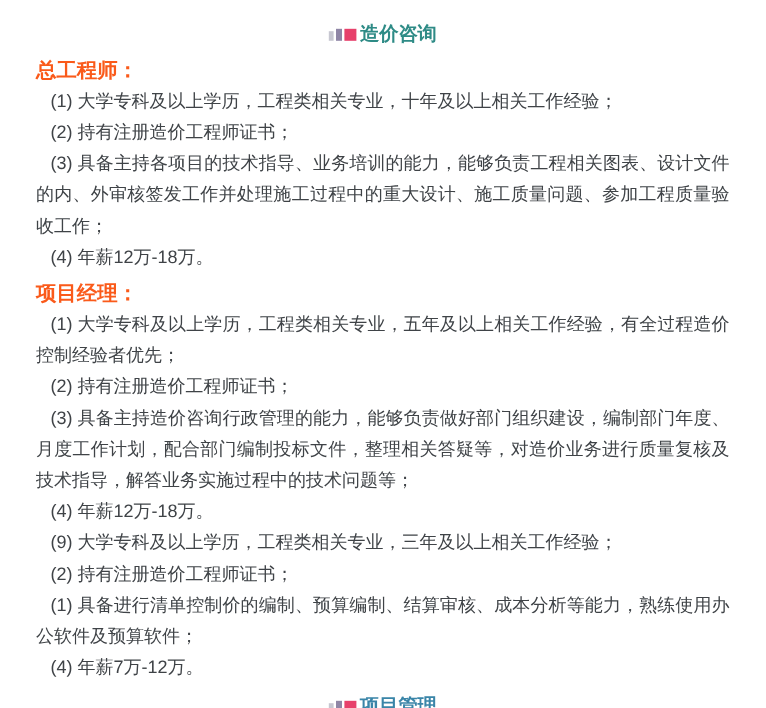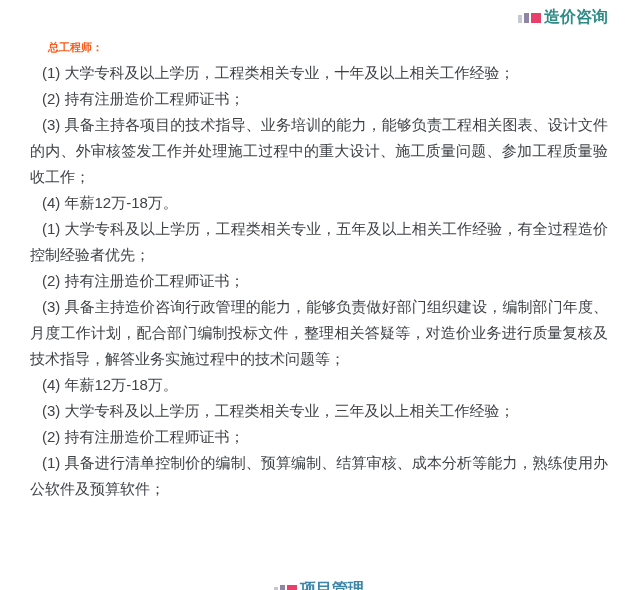--- a/index.html
+++ b/index.html
@@ -3,35 +3,36 @@
 <meta charset="utf-8">
 <style>
   html,body{margin:0;padding:0;}
   body{
     width:638px;height:590px;overflow:hidden;background:#ffffff;
     font-family:"Liberation Sans","DejaVu Sans",sans-serif;
     position:relative;
   }
   .page{padding:6px 30px 0 30px;}
   .doc-title{
-    text-align:right;
+    text-align:center;
     font-size:16px;font-weight:bold;
     color:var(--title,#2e8b86);
     line-height:22px;
     margin-bottom:6px;
+    margin-top:12px;
   }
   .bars{display:inline-block;vertical-align:middle;margin-right:3px;line-height:0;}
   .bars span{display:inline-block;vertical-align:bottom;}
   .bars .b1{width:4px;height:8px;background:var(--icon_bar1,#c7c7d1);margin-right:2px;}
   .bars .b2{width:5px;height:10px;background:var(--icon_bar2,#8f86a6);margin-right:2px;}
   .bars .b3{width:10px;height:10px;background:var(--icon_bar3,#e7406b);}
   .sec-h{
-    font-size:11px;font-weight:bold;
+    font-size:17px;font-weight:bold;
     color:var(--heading,#fa5a1a);
-    margin:4px 0 0 18px;line-height:26px;
+    margin:4px 0 0 0;line-height:26px;
   }
   .item{
     font-size:15px;color:var(--body,#3f4347);
     line-height:26px;margin:0;
     text-indent:12px;
     text-align:justify;
   }
   .next-title{
     position:absolute;left:0;top:578px;width:100%;
     text-align:center;
@@ -53,30 +54,32 @@
 
   <section>
     <h2 class="sec-h">总工程师：</h2>
     <p class="item">(1) 大学专科及以上学历，工程类相关专业，十年及以上相关工作经验；</p>
     <p class="item">(2) 持有注册造价工程师证书；</p>
     <p class="item">(3) 具备主持各项目的技术指导、业务培训的能力，能够负责工程相关图表、设计文件的内、外审核签发工作并处理施工过程中的重大设计、施工质量问题、参加工程质量验收工作；</p>
     <p class="item">(4) 年薪12万-18万。</p>
   </section>
 
   <section>
+    <h2 class="sec-h">项目经理：</h2>
     <p class="item">(1) 大学专科及以上学历，工程类相关专业，五年及以上相关工作经验，有全过程造价控制经验者优先；</p>
     <p class="item">(2) 持有注册造价工程师证书；</p>
     <p class="item">(3) 具备主持造价咨询行政管理的能力，能够负责做好部门组织建设，编制部门年度、月度工作计划，配合部门编制投标文件，整理相关答疑等，对造价业务进行质量复核及技术指导，解答业务实施过程中的技术问题等；</p>
     <p class="item">(4) 年薪12万-18万。</p>
   </section>
 
   <section>
-    <p class="item">(3) 大学专科及以上学历，工程类相关专业，三年及以上相关工作经验；</p>
+    <p class="item">(9) 大学专科及以上学历，工程类相关专业，三年及以上相关工作经验；</p>
     <p class="item">(2) 持有注册造价工程师证书；</p>
     <p class="item">(1) 具备进行清单控制价的编制、预算编制、结算审核、成本分析等能力，熟练使用办公软件及预算软件；</p>
+    <p class="item">(4) 年薪7万-12万。</p>
   </section>
 
 </div>
 
 <div class="next-title">
   <span class="bars">
     <span class="b1"></span><span class="b2"></span><span class="b3"></span>
   </span><span>项目管理</span>
 </div>
 

